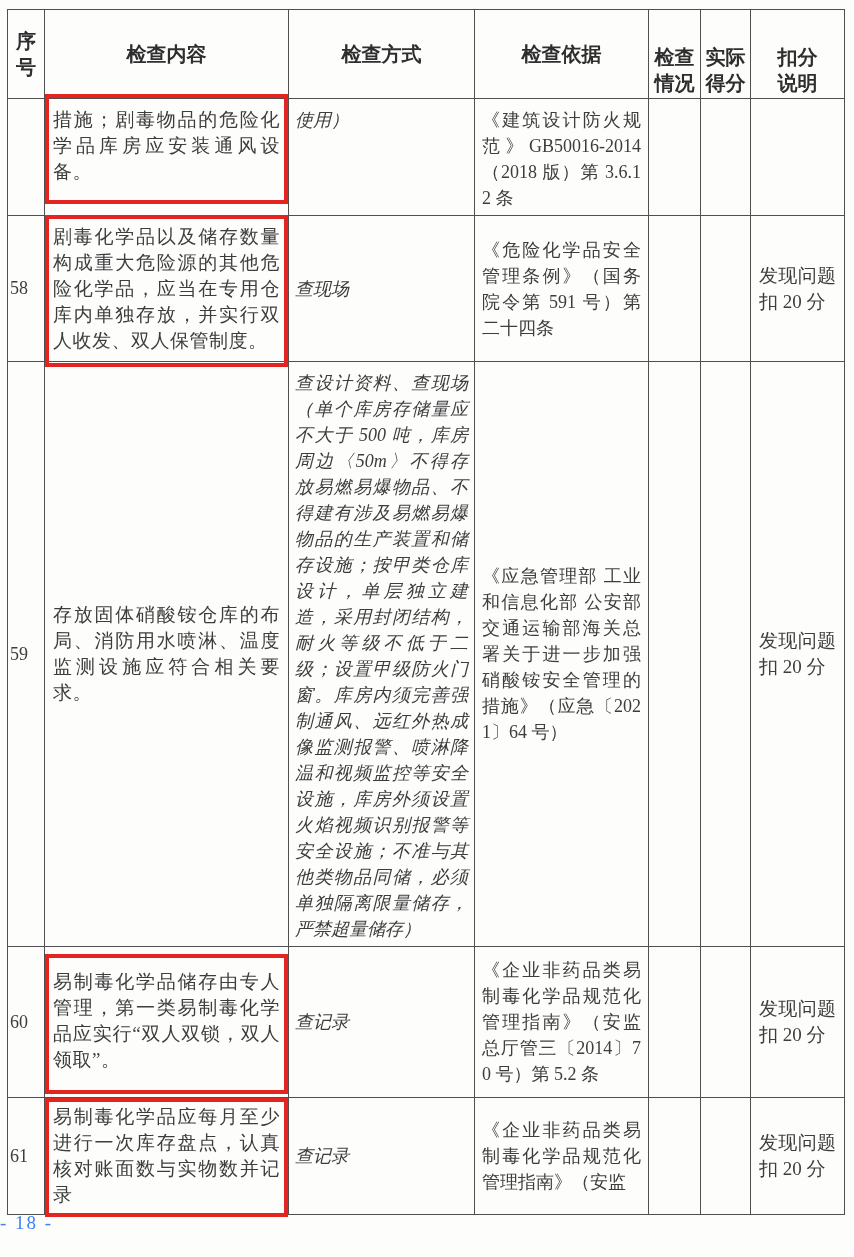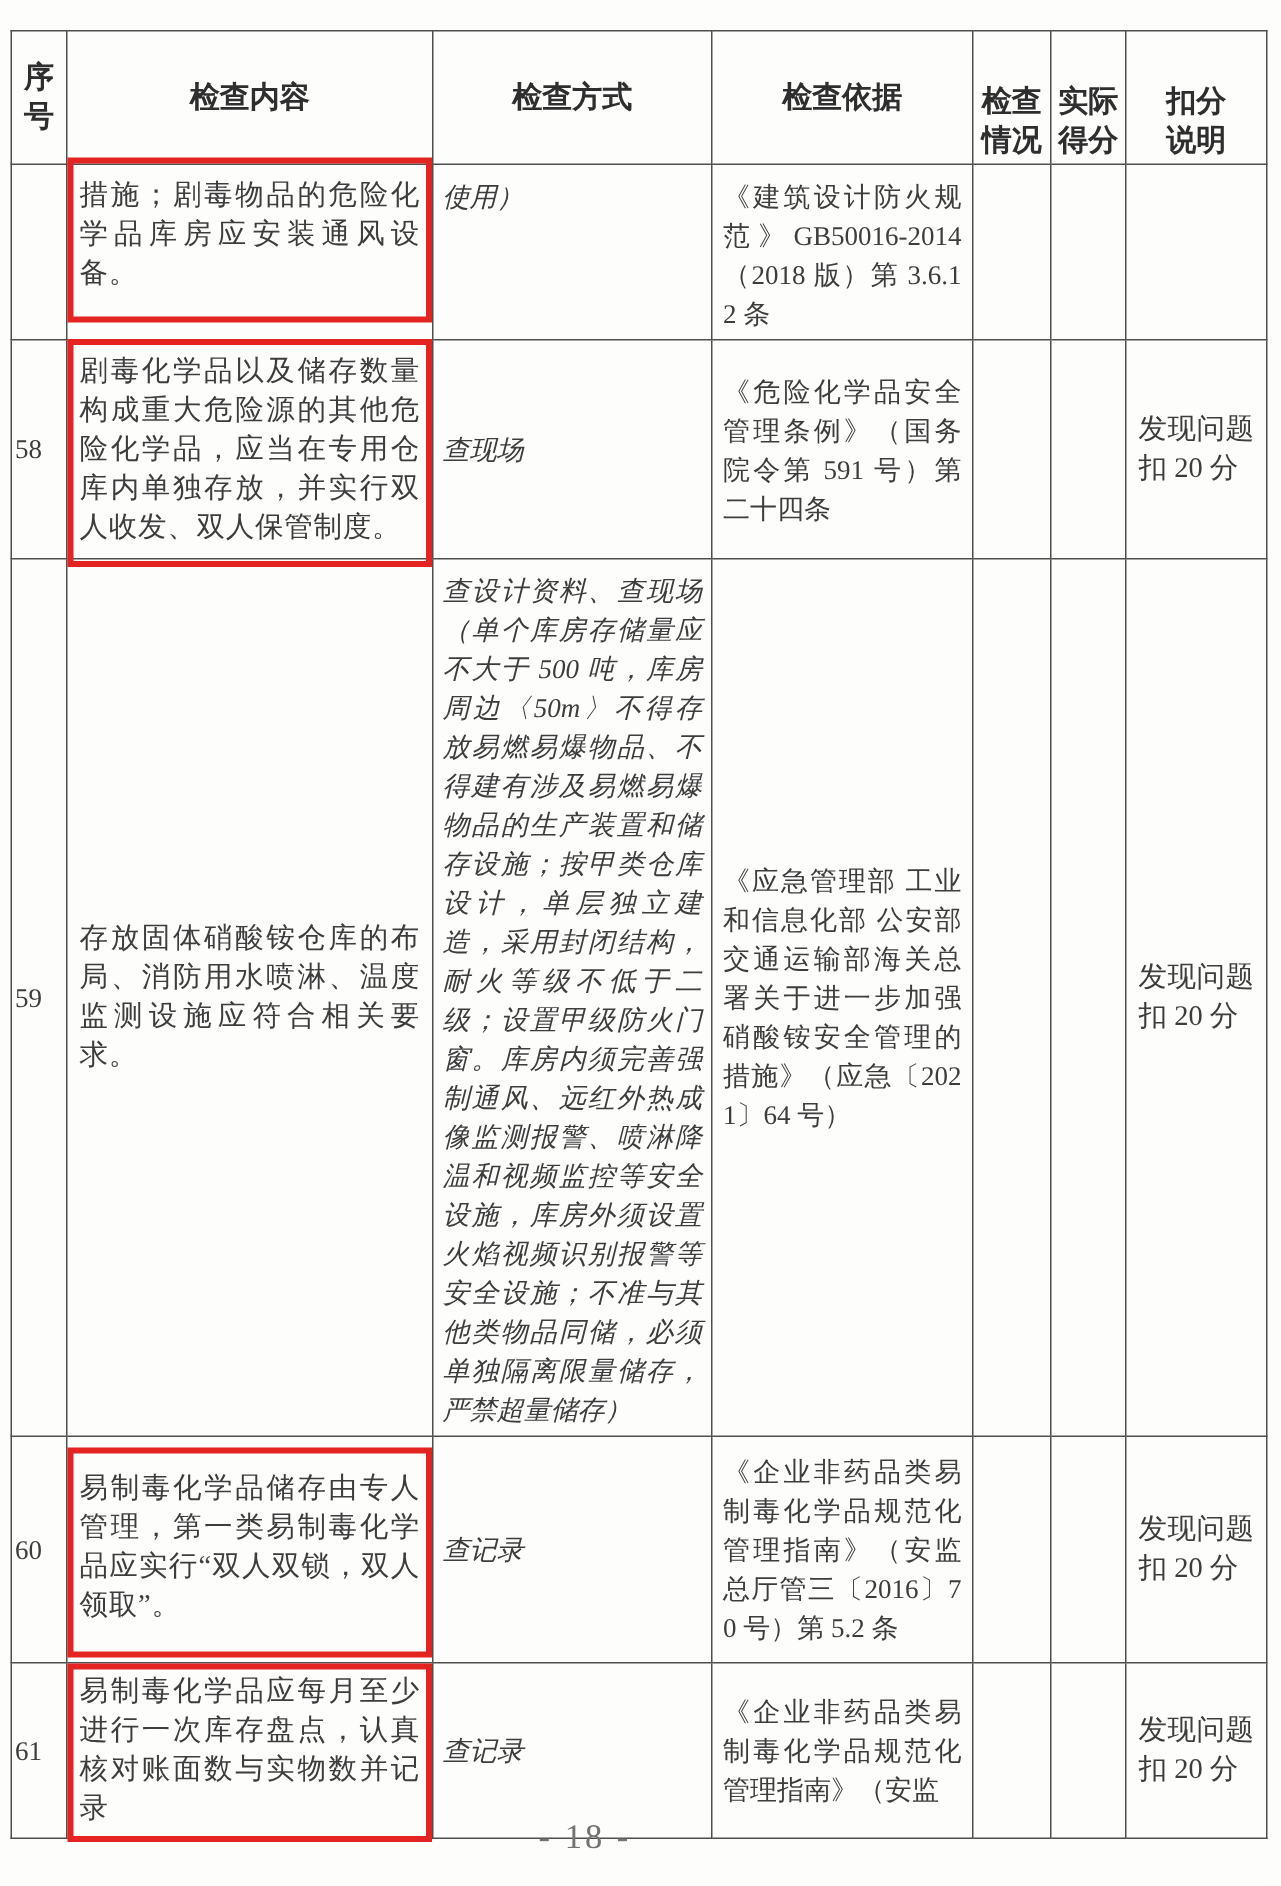--- a/index.html
+++ b/index.html
@@ -8,21 +8,21 @@
     background:#ffffff;
   }
   .page{
     position:relative;
     width:854px;height:1257px;
     background:#fdfdfc;
     overflow:hidden;
     color:var(--ink,#3d3d3d);
   }
   table.inspect{
-    position:absolute;left:7px;top:20px;
+    position:absolute;left:7px;top:9px;
     width:837px;
     table-layout:fixed;
     border-collapse:collapse;
     padding-left:37px;
   }
   table.inspect td,table.inspect th{
     border:1.6px solid var(--line,#4f4f4f);
     vertical-align:middle;
     font-weight:normal;
     box-sizing:border-box;
@@ -90,24 +90,24 @@
     border-radius:0;
   }
   .r-a .redbox{margin:-17px -8px 0 -8px;padding:9px 4px 15px 4px;}
   .r-58 .redbox{margin:-5px -8px -10px -8px;padding:5px 4px 9px 4px;}
   .r-60 .redbox{margin:-9px -8px -13px -8px;padding:11px 4px 17px 4px;}
   .r-61 .redbox{margin:-4px -8px -7px -8px;padding:2px 4px 5px 4px;}
   
   .footer{
     position:absolute;
     left:0;top:1212px;width:780px;
-    text-align:center;
-    font-size:23px;
+    text-align:left;
+    font-size:19px;
     letter-spacing:2px;
-    color:#737373;
+    color:#3b82f6;
   }
 </style>
 </head>
 <body>
 
 <div class="page">
 
   <table class="inspect">
     <colgroup>
       <col style="width:37px">
@@ -164,21 +164,21 @@
         <td class="c-score"></td>
         <td class="c-deduct">发现问题扣 20 分</td>
       </tr>
 
       <tr class="row r-60">
         <td class="c-no">60</td>
         <td class="c-content">
           <div class="redbox"><span>易制毒化学品储存由专人管理，第一类易制毒化学品应实行“双人双锁，双人领取”。</span></div>
         </td>
         <td class="c-method">查记录</td>
-        <td class="c-basis">《企业非药品类易制毒化学品规范化管理指南》（安监总厅管三〔2016〕70 号）第 5.2 条</td>
+        <td class="c-basis">《企业非药品类易制毒化学品规范化管理指南》（安监总厅管三〔2014〕70 号）第 5.2 条</td>
         <td class="c-status"></td>
         <td class="c-score"></td>
         <td class="c-deduct">发现问题扣 20 分</td>
       </tr>
 
       <tr class="row r-61">
         <td class="c-no">61</td>
         <td class="c-content">
           <div class="redbox"><span>易制毒化学品应每月至少进行一次库存盘点，认真核对账面数与实物数并记录</span></div>
         </td>

